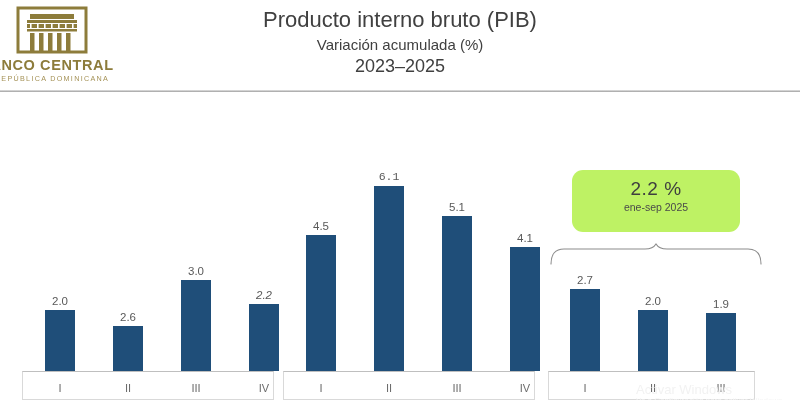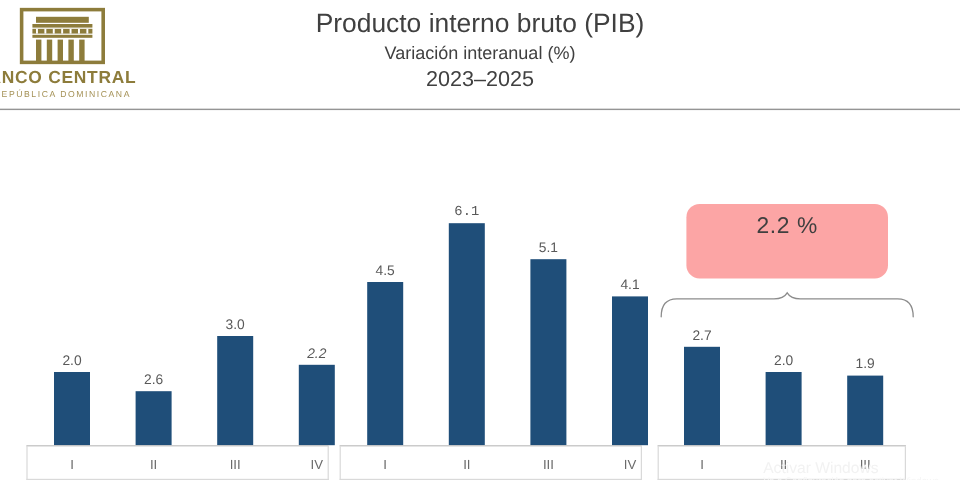--- a/index.html
+++ b/index.html
@@ -40,21 +40,21 @@
     white-space:nowrap;bottom:6px;
   }
   .group-box{
     position:absolute;bottom:0px;height:29px;
     border:1px solid #d9d9d9;border-top:1px solid #bfbfbf;
     box-sizing:border-box;background:transparent;
   }
   
   #callout{
     position:absolute;left:572px;top:70px;width:168px;height:62px;
-    background:#fca5a5;border-radius:11px;text-align:center;
+    background:#bef264;border-radius:11px;text-align:center;
     padding-top:8px;box-sizing:border-box;
   }
   #callout-value{font-size:19px;color:#3f3f3f;letter-spacing:.5px;}
   #callout-l1{font-size:10.5px;color:#4a4a4a;margin-top:3px;}
   #callout-l2{font-size:10.5px;color:#4a4a4a;margin-top:1px;}
   #brace{position:absolute;left:548px;top:143px;}
   
   #watermark{
     position:absolute;left:636px;top:383px;width:164px;
     font-size:13px;color:#f2f2f2;white-space:nowrap;line-height:1.05;
@@ -85,21 +85,21 @@
       <rect x="32" y="27" width="4.5" height="19" fill="#8d7c3b"></rect>
       <rect x="41" y="27" width="4.5" height="19" fill="#8d7c3b"></rect>
       <rect x="50" y="27" width="4.5" height="19" fill="#8d7c3b"></rect>
     </svg>
     <div id="logo-name">ANCO CENTRAL</div>
     <div id="logo-sub">REPÚBLICA DOMINICANA</div>
   </div>
 
   <div id="title-block">
     <div id="title-main">Producto interno bruto (PIB)</div>
-    <div id="title-sub1">Variación interanual (%)</div>
+    <div id="title-sub1">Variación acumulada (%)</div>
     <div id="title-sub2">2023–2025</div>
   </div>
 
   <div id="header-rule"></div>
 </div>
 
 <div id="plot">
 
   <div id="bars-layer">
       <div class="bar" title="2023 I: 2.0" style="left: 45px; width: 30px; height: 61px;"></div>
@@ -141,19 +141,20 @@
       <div class="cat-label" style="left: 626px; width: 54px;">II</div>
       <div class="cat-label" style="left: 694px; width: 54px;">III</div>
     </div>
 
   <svg id="brace" width="216" height="22" viewBox="0 0 216 22">
     <path d="M3 21 Q3 6 16 6 L97 6 Q105 6 108 1 Q111 6 119 6 L200 6 Q213 6 213 21" fill="none" stroke="#8c8c8c" stroke-width="1.1" stroke-linecap="round"></path>
   </svg>
 
   <div id="callout">
     <div id="callout-value">2.2 %</div>
+    <div id="callout-l2">ene-sep 2025</div>
   </div>
 </div>
 
 <div id="watermark">
   <div class="w1">Activar Windows</div>
   <div class="w2">Ve a Configuración para activar Windows.</div>
 </div>
 
 </body></html>

